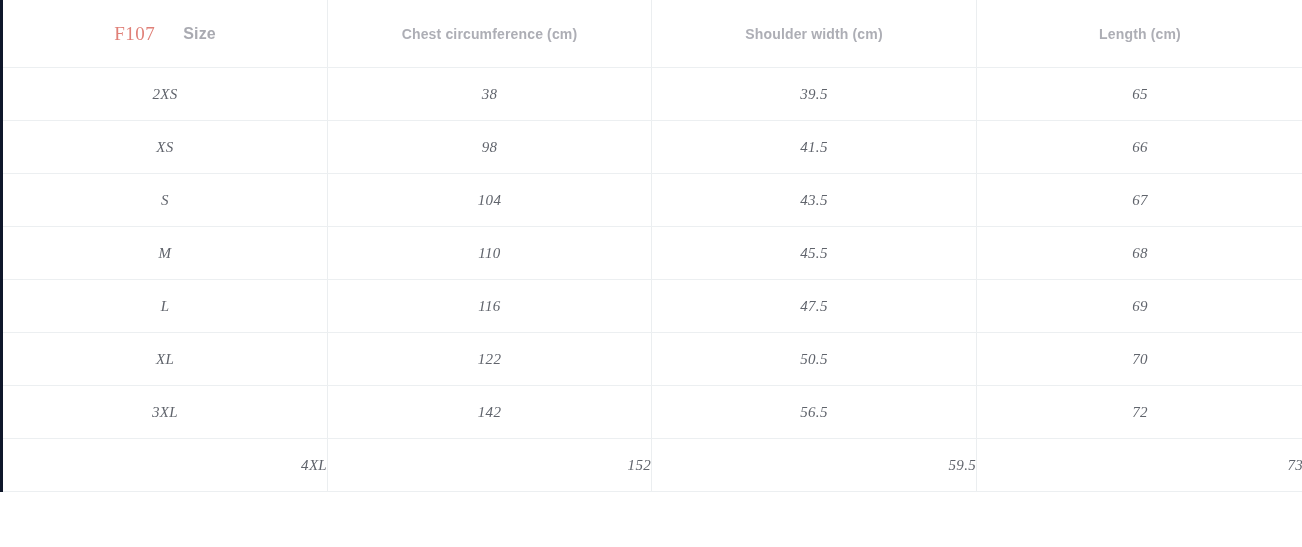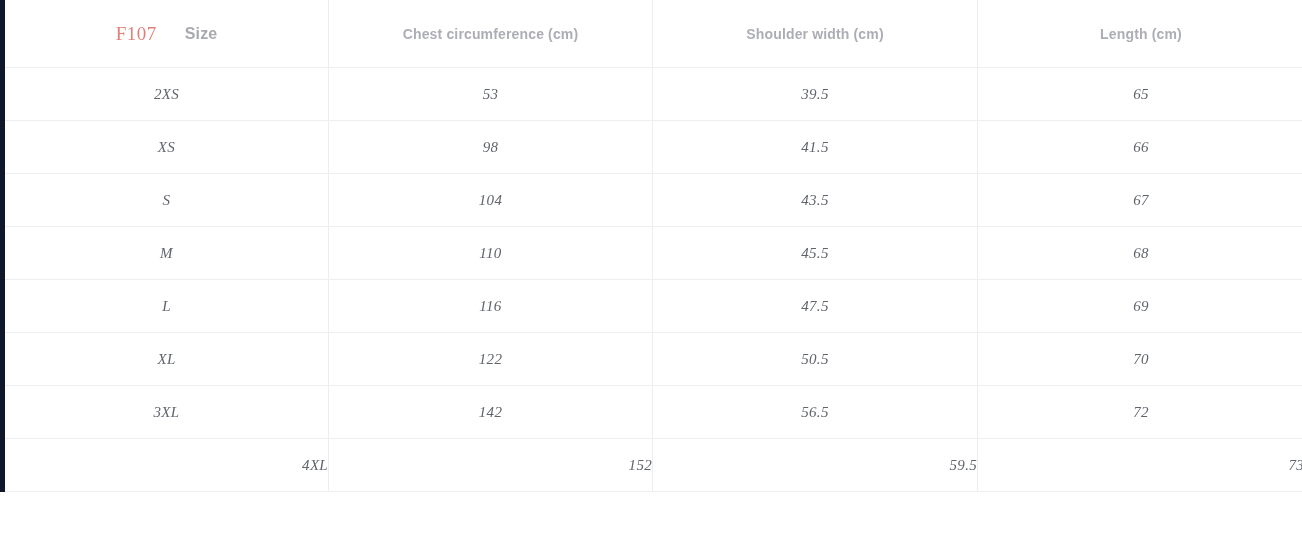--- a/index.html
+++ b/index.html
@@ -29,21 +29,21 @@
   .size-chart th,
   .size-chart td {
     border-right: 1px solid #ebeef0;
     border-bottom: 1px solid #eceff1;
     text-align: center;
     vertical-align: middle;
     padding: 0;
   }
   .size-chart th:first-child,
   .size-chart td:first-child {
-    border-left: 5px solid #0f172a;
+    border-left: 3px solid #0f172a;
   }
   .size-chart th:last-child,
   .size-chart td:last-child {
     border-right: 1px solid #eceff1;
   }
 
   
   .size-chart thead th {
     height: 67px;
     font-family: "Liberation Sans", sans-serif;
@@ -118,21 +118,21 @@
       <th>Shoulder width (cm)</th>
       <th>Length (cm)</th>
     </tr>
   </thead>
   <tbody>
     <tr>
       <td>
           <span class="cell-text">2XS</span>
         </td>
       <td>
-          <span class="cell-text">53</span>
+          <span class="cell-text">38</span>
         </td>
       <td>
           <span class="cell-text">39.5</span>
         </td>
       <td>
           <span class="cell-text">65</span>
         </td>
     </tr>
     <tr>
       <td>

